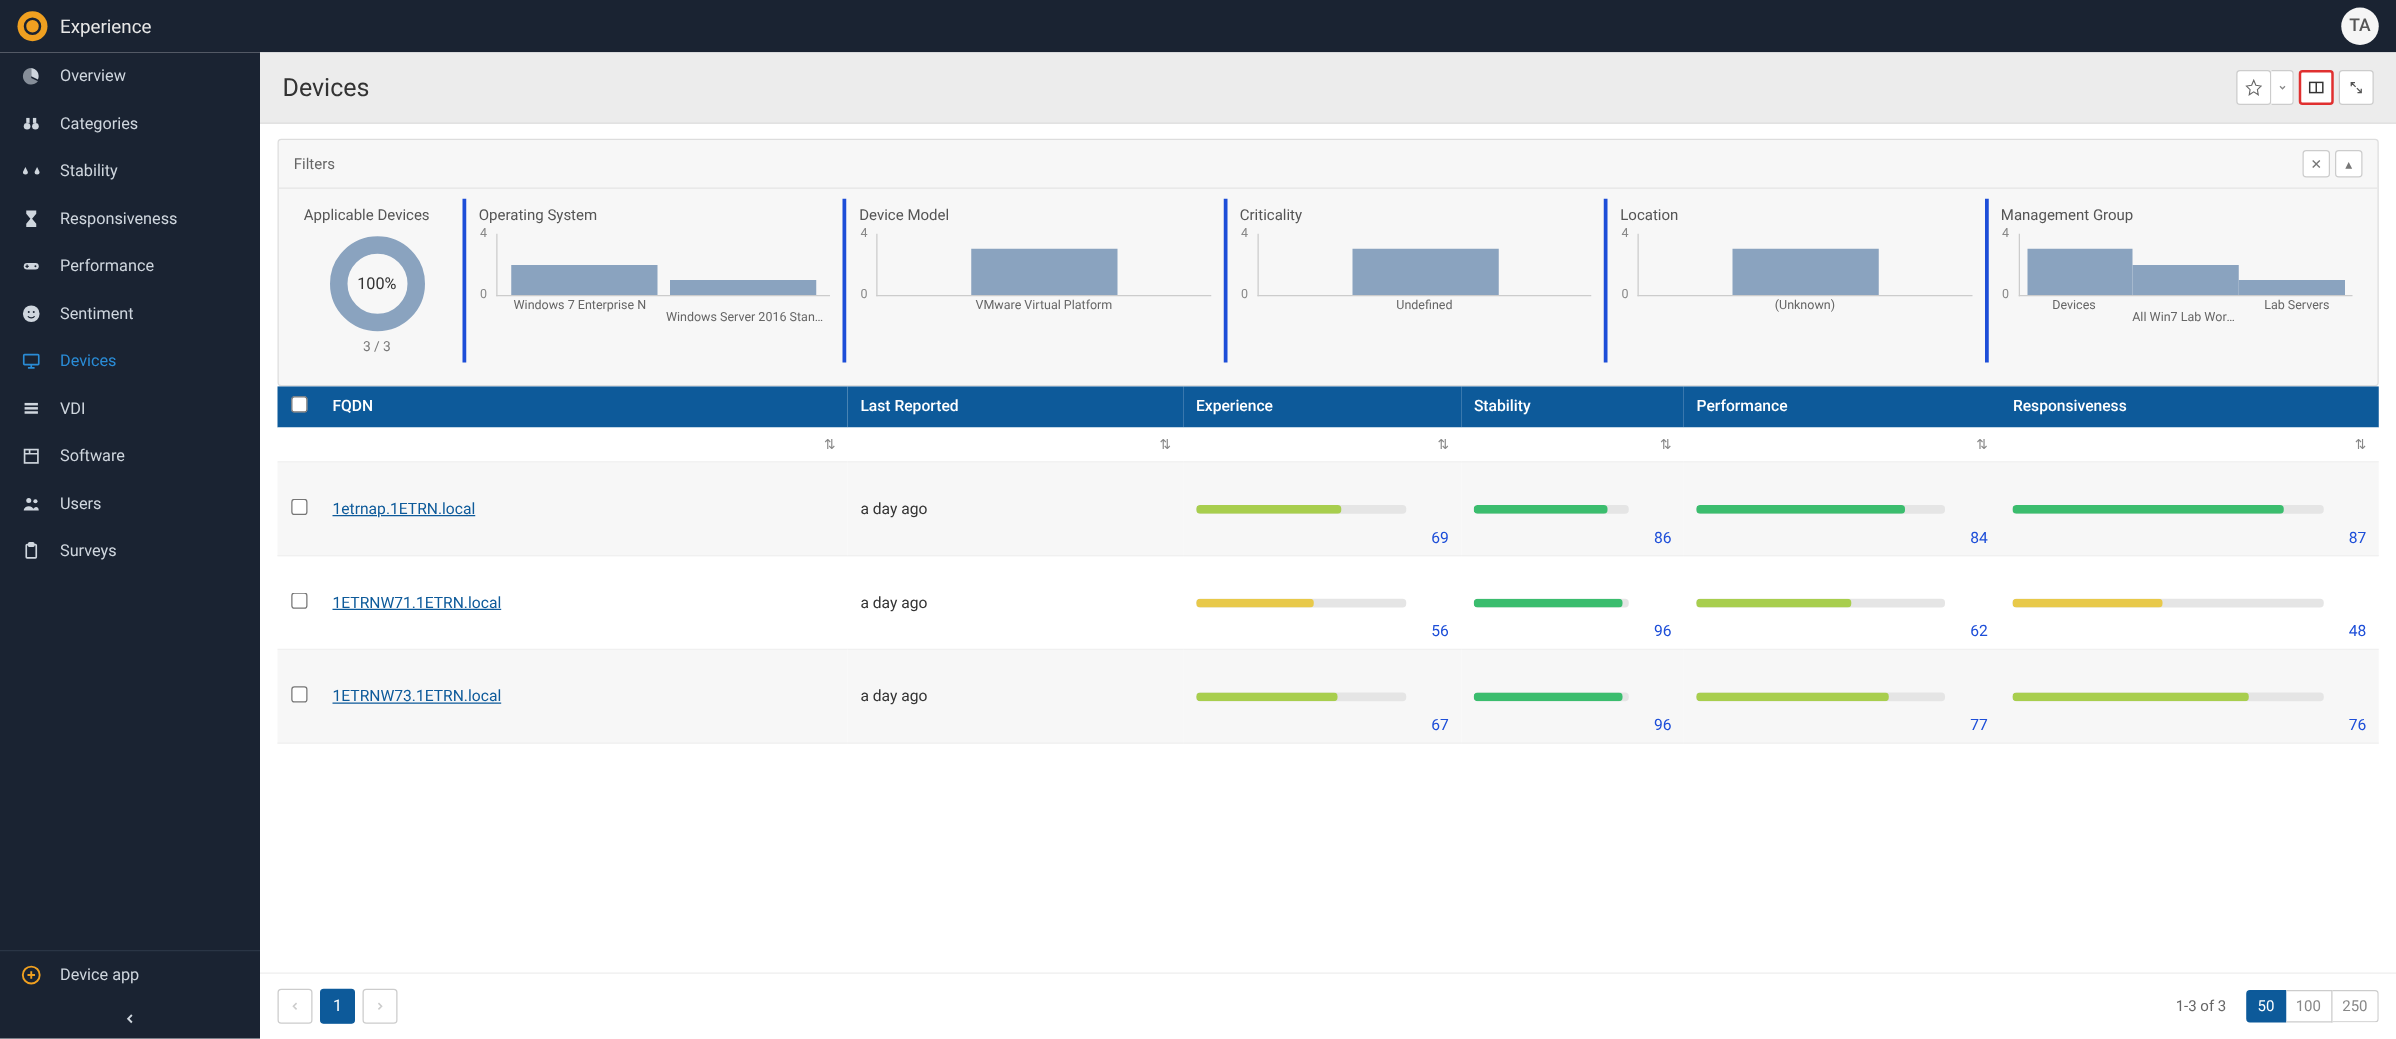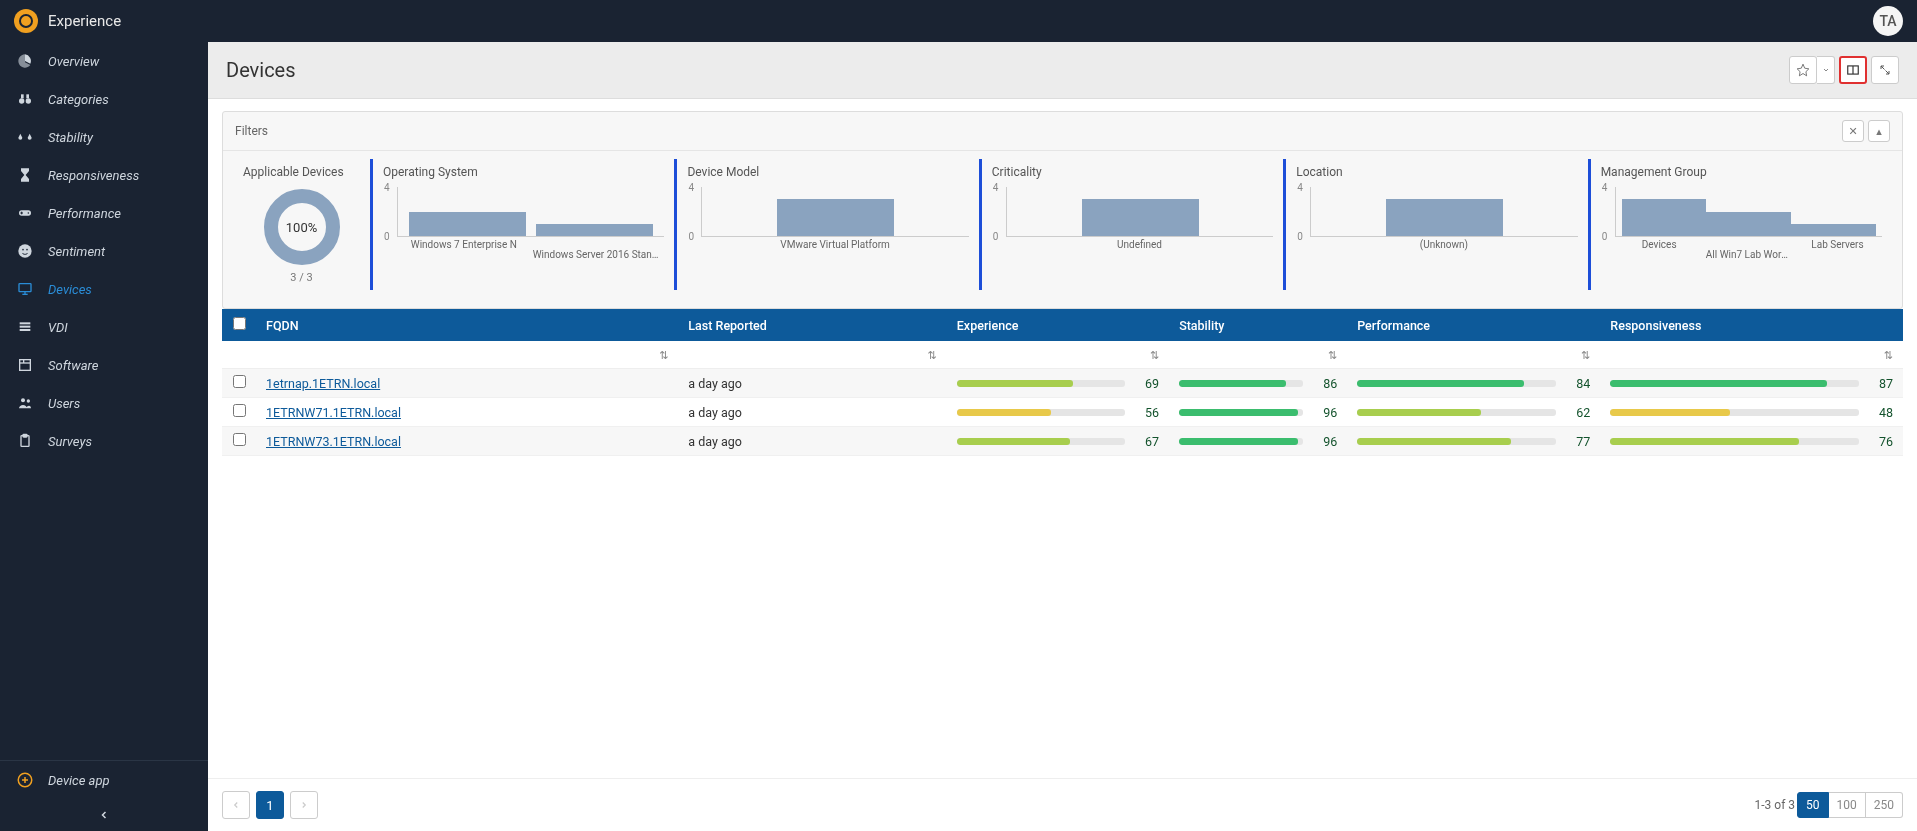--- a/index.html
+++ b/index.html
@@ -12,21 +12,21 @@
 .topbar-left { display: flex; align-items: center; gap: 10px; }
 .logo-circle { width: 24px; height: 24px; border-radius: 50%; background: #f0a020; display: flex; align-items: center; justify-content: center; }
 .logo-inner { width: 14px; height: 14px; border-radius: 50%; border: 2px solid #1a2332; position: relative; }
 .topbar-title { font-size: 15px; font-weight: 400; color: #e8e8e8; }
 .avatar { width: 30px; height: 30px; border-radius: 50%; background: #f5f5f5; color: #555; display: flex; align-items: center; justify-content: center; font-size: 14px; font-weight: 500; }
 
 
 .body { flex: 1; display: flex; min-height: 0; }
 
 
-.sidebar { width: 208px; background: #1a2332; display: flex; flex-direction: column; color: #cfd6de; font-style: italic; }
+.sidebar { width: 208px; background: #1a2332; display: flex; flex-direction: column; color: #cfd6de; }
 .sidebar-items { flex: 1; }
 .sidebar-item { display: flex; align-items: center; gap: 14px; padding: 10px 16px; cursor: pointer; color: #cfd6de; font-size: 13px; }
 .sidebar-item.active { color: #2a8cd6; }
 .sidebar-item .icon { width: 18px; height: 18px; display: flex; align-items: center; justify-content: center; flex-shrink: 0; }
 .sidebar-footer { border-top: 1px solid #2a3545; }
 .sidebar-collapse { display: flex; justify-content: center; padding: 10px; cursor: pointer; color: #cfd6de; }
 
 
 .main { flex: 1; background: #fff; display: flex; flex-direction: column; min-width: 0; }
 
@@ -79,32 +79,32 @@
 thead tr.sortrow th { background: #fff; color: #555; border-bottom: 1px solid #eee; padding: 6px 10px; text-align: right; }
 .sort-icon { color: #888; cursor: pointer; font-size: 11px; }
 tbody td { padding: 6px 10px; border-bottom: 1px solid #f0f0f0; font-size: 12.5px; vertical-align: middle; }
 tbody tr:nth-child(odd) { background: #f7f7f7; }
 tbody td:first-child { text-align: center; }
 .row-check { width: 13px; height: 13px; }
 .link { color: #0d5a9a; text-decoration: underline; cursor: pointer; }
 .metric-cell { display: flex; align-items: center; gap: 10px; }
 .metric-bar { flex: 1; height: 7px; background: #e5e5e5; border-radius: 3px; overflow: hidden; }
 .metric-fill { height: 100%; border-radius: 3px; }
-.metric-val { width: 24px; text-align: right; color: #14532d; }
+.metric-val { width: 24px; text-align: right; color: #1d4ed8; margin-top: 47px; }
 .fill-green { background: #3bbd6e; }
 .fill-lime { background: #a8ce4e; }
 .fill-yellow { background: #e8c94a; }
 
 
 .pager { display: flex; justify-content: space-between; align-items: center; padding: 12px 14px; border-top: 1px solid #eee; }
 .pager-left { display: flex; gap: 6px; align-items: center; }
 .pager-btn { width: 28px; height: 28px; border: 1px solid #ccc; background: #fff; border-radius: 3px; display: flex; align-items: center; justify-content: center; cursor: pointer; color: #666; }
 .pager-btn.active { background: #0d5a9a; color: #fff; border-color: #0d5a9a; }
 .pager-btn.disabled { color: #ccc; cursor: not-allowed; }
-.pager-right { display: flex; align-items: center; gap: 2px; font-size: 12px; color: #666; }
+.pager-right { display: flex; align-items: center; gap: 16px; font-size: 12px; color: #666; }
 .page-sizes { display: flex; }
 .page-size { padding: 5px 8px; border: 1px solid #ccc; border-left: none; cursor: pointer; font-size: 12px; color: #888; }
 .page-size:first-child { border-left: 1px solid #ccc; border-radius: 3px 0 0 3px; }
 .page-size:last-child { border-radius: 0 3px 3px 0; }
 .page-size.active { background: #0d5a9a; color: #fff; border-color: #0d5a9a; }
 
 svg { display: block; }
 </style>
 </head>
 <body>

